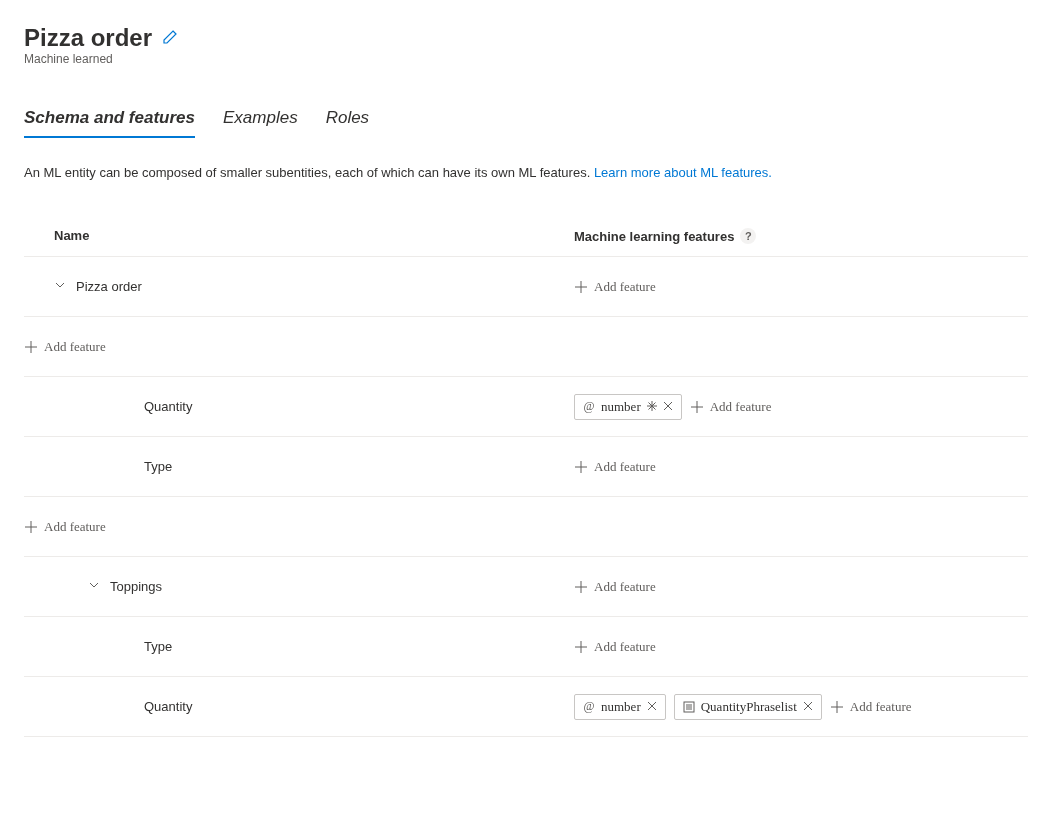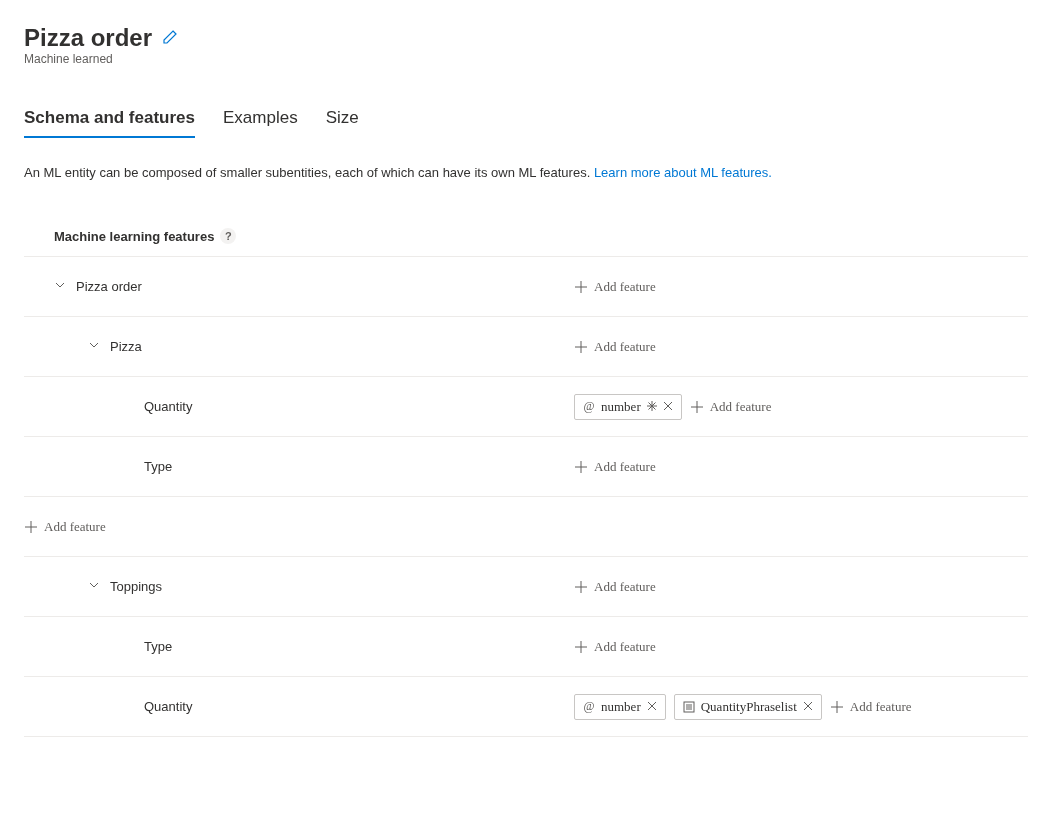--- a/index.html
+++ b/index.html
@@ -39,20 +39,21 @@
     margin-top: 42px;
     border-bottom: none;
   }
   .tab {
     font-size: 17px;
     font-weight: 400;
     color: #323130;
     padding-bottom: 8px;
     cursor: pointer;
     border-bottom: 2px solid transparent;
+    font-style: italic;
   }
   .tab.active {
     font-weight: 600;
     border-bottom: 2px solid #0078d4;
   }
   .description {
     margin-top: 27px;
     font-size: 13px;
     color: #323130;
   }
@@ -169,29 +170,30 @@
     <svg class="edit-icon" viewBox="0 0 16 16" fill="none" stroke="currentColor" stroke-width="1.2">
       <path d="M11 2l3 3-9 9H2v-3l9-9z"></path>
     </svg>
   </span>
 </div>
 <div class="subtitle">Machine learned</div>
 
 <div class="tabs" id="tabs">
     <div class="tab active">Schema and features</div>
     <div class="tab">Examples</div>
-    <div class="tab">Size</div>
+    <div class="tab">Roles</div>
   </div>
 
 <div class="description">
   <span>An ML entity can be composed of smaller subentities, each of which can have its own ML features. </span><a class="link">Learn more about ML features.</a>
 </div>
 
 <div class="table-wrap">
   <div class="table-header">
+    <div class="col-name">Name</div>
     <div class="col-features">
       <span>Machine learning features</span>
       <span class="help-icon">?</span>
     </div>
   </div>
   <div id="rows">
       <div class="row">
         <div class="row-name indent-0">
           <span><svg class="chevron" viewBox="0 0 12 12" fill="none" stroke="currentColor" stroke-width="1">
               <path d="M2 4l4 4 4-4"></path>
@@ -201,26 +203,20 @@
         <div class="row-features">
           <span class="add-feature">
             <svg class="plus-icon" viewBox="0 0 14 14" fill="none" stroke="currentColor" stroke-width="1">
               <path d="M7 1v12M1 7h12"></path>
             </svg>
             <span>Add feature</span>
           </span>
         </div>
       </div>
       <div class="row">
-        <div class="row-name indent-1">
-          <span><svg class="chevron" viewBox="0 0 12 12" fill="none" stroke="currentColor" stroke-width="1">
-              <path d="M2 4l4 4 4-4"></path>
-            </svg></span>
-          <span>Pizza</span>
-        </div>
         <div class="row-features">
           <span class="add-feature">
             <svg class="plus-icon" viewBox="0 0 14 14" fill="none" stroke="currentColor" stroke-width="1">
               <path d="M7 1v12M1 7h12"></path>
             </svg>
             <span>Add feature</span>
           </span>
         </div>
       </div>
       <div class="row">

